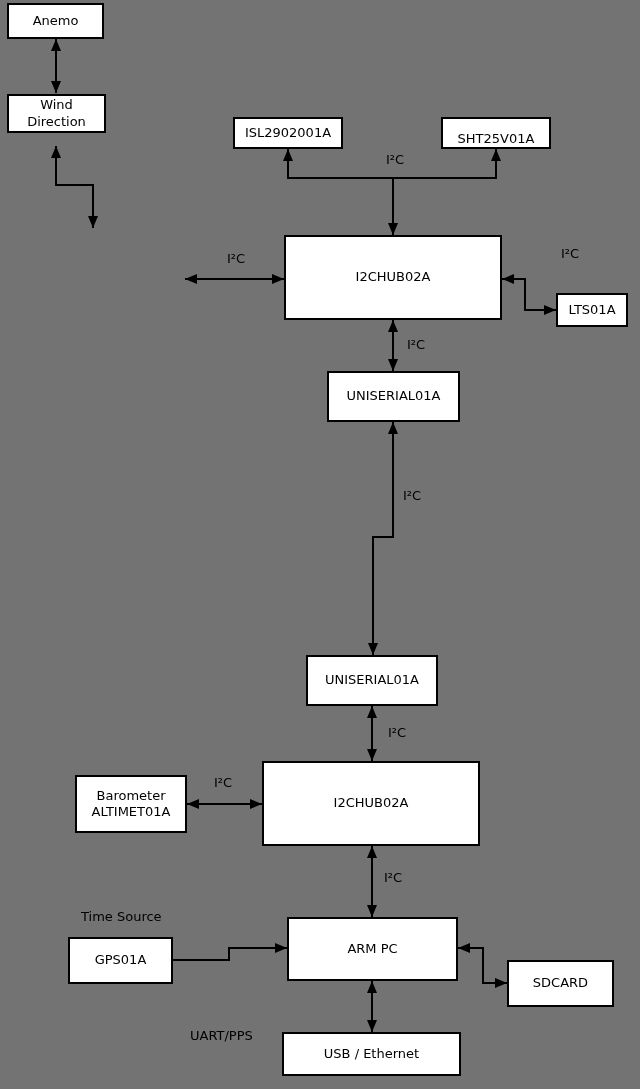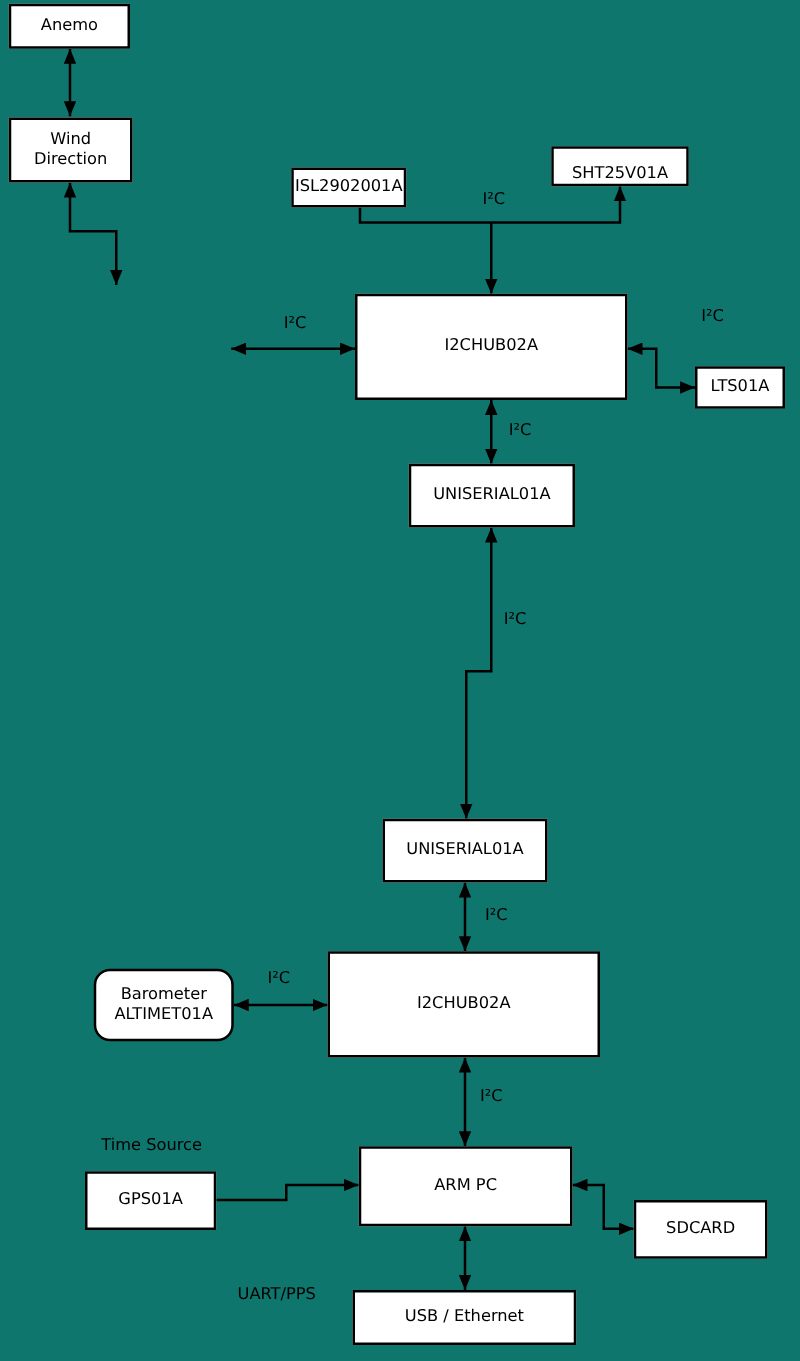--- a/index.html
+++ b/index.html
@@ -4,21 +4,21 @@
 <style>
   html, body {
     margin: 0;
     padding: 0;
     background: #ffffff;
   }
   .diagram {
     position: relative;
     width: 640px;
     height: 1089px;
-    background: #0f766e;
+    background: #737373;
     font-family: "DejaVu Sans", "Liberation Sans", sans-serif;
     color: #000000;
     overflow: hidden;
   }
   .connectors {
     position: absolute;
     left: 0;
     top: 0;
     pointer-events: none;
   }
@@ -42,30 +42,30 @@
     line-height: 1.25;
     white-space: pre-line;
   }
   .edge-label {
     position: absolute;
     font-size: 13px;
     white-space: nowrap;
   }
   
   #box-anemo      { left: 7px;   top: 3px;    width: 97px;  height: 36px; }
-  #box-wind       { left: 7px;   top: 94px;   width: 99px;  height: 52px; }
+  #box-wind       { left: 7px;   top: 94px;   width: 99px;  height: 39px; }
   #box-pic        { left: 2px;   top: 228px;  width: 183px; height: 101px; }
-  #box-isl        { left: 233px; top: 134px;  width: 92px; height: 32px; }
+  #box-isl        { left: 233px; top: 117px;  width: 110px; height: 32px; }
   #box-sht        { left: 441px; top: 117px;  width: 110px; height: 32px; align-items: flex-end; }
   #box-hub1       { left: 284px; top: 235px;  width: 218px; height: 85px; }
   #box-lts        { left: 556px; top: 293px;  width: 72px;  height: 34px; }
   #box-uniserial1 { left: 327px; top: 371px;  width: 133px; height: 51px; }
   #box-uniserial2 { left: 306px; top: 655px;  width: 132px; height: 51px; }
   #box-hub2       { left: 262px; top: 761px;  width: 218px; height: 85px; }
-  #box-barometer  { left: 75px;  top: 775px;  width: 112px; height: 58px; border-radius: 13px; }
+  #box-barometer  { left: 75px;  top: 775px;  width: 112px; height: 58px; }
   #box-gps        { left: 68px;  top: 937px;  width: 105px; height: 47px; }
   #box-armpc      { left: 287px; top: 917px;  width: 171px; height: 64px; }
   #box-sdcard     { left: 507px; top: 960px;  width: 107px; height: 47px; }
   #box-usb        { left: 282px; top: 1032px; width: 179px; height: 44px; }
   
   #lbl-pic-hub1   { left: 227px; top: 251px; }
   #lbl-topbus     { left: 386px; top: 152px; }
   #lbl-hub1-lts   { left: 561px; top: 246px; }
   #lbl-hub1-uni1  { left: 407px; top: 337px; }
   #lbl-unilink    { left: 403px; top: 488px; }

